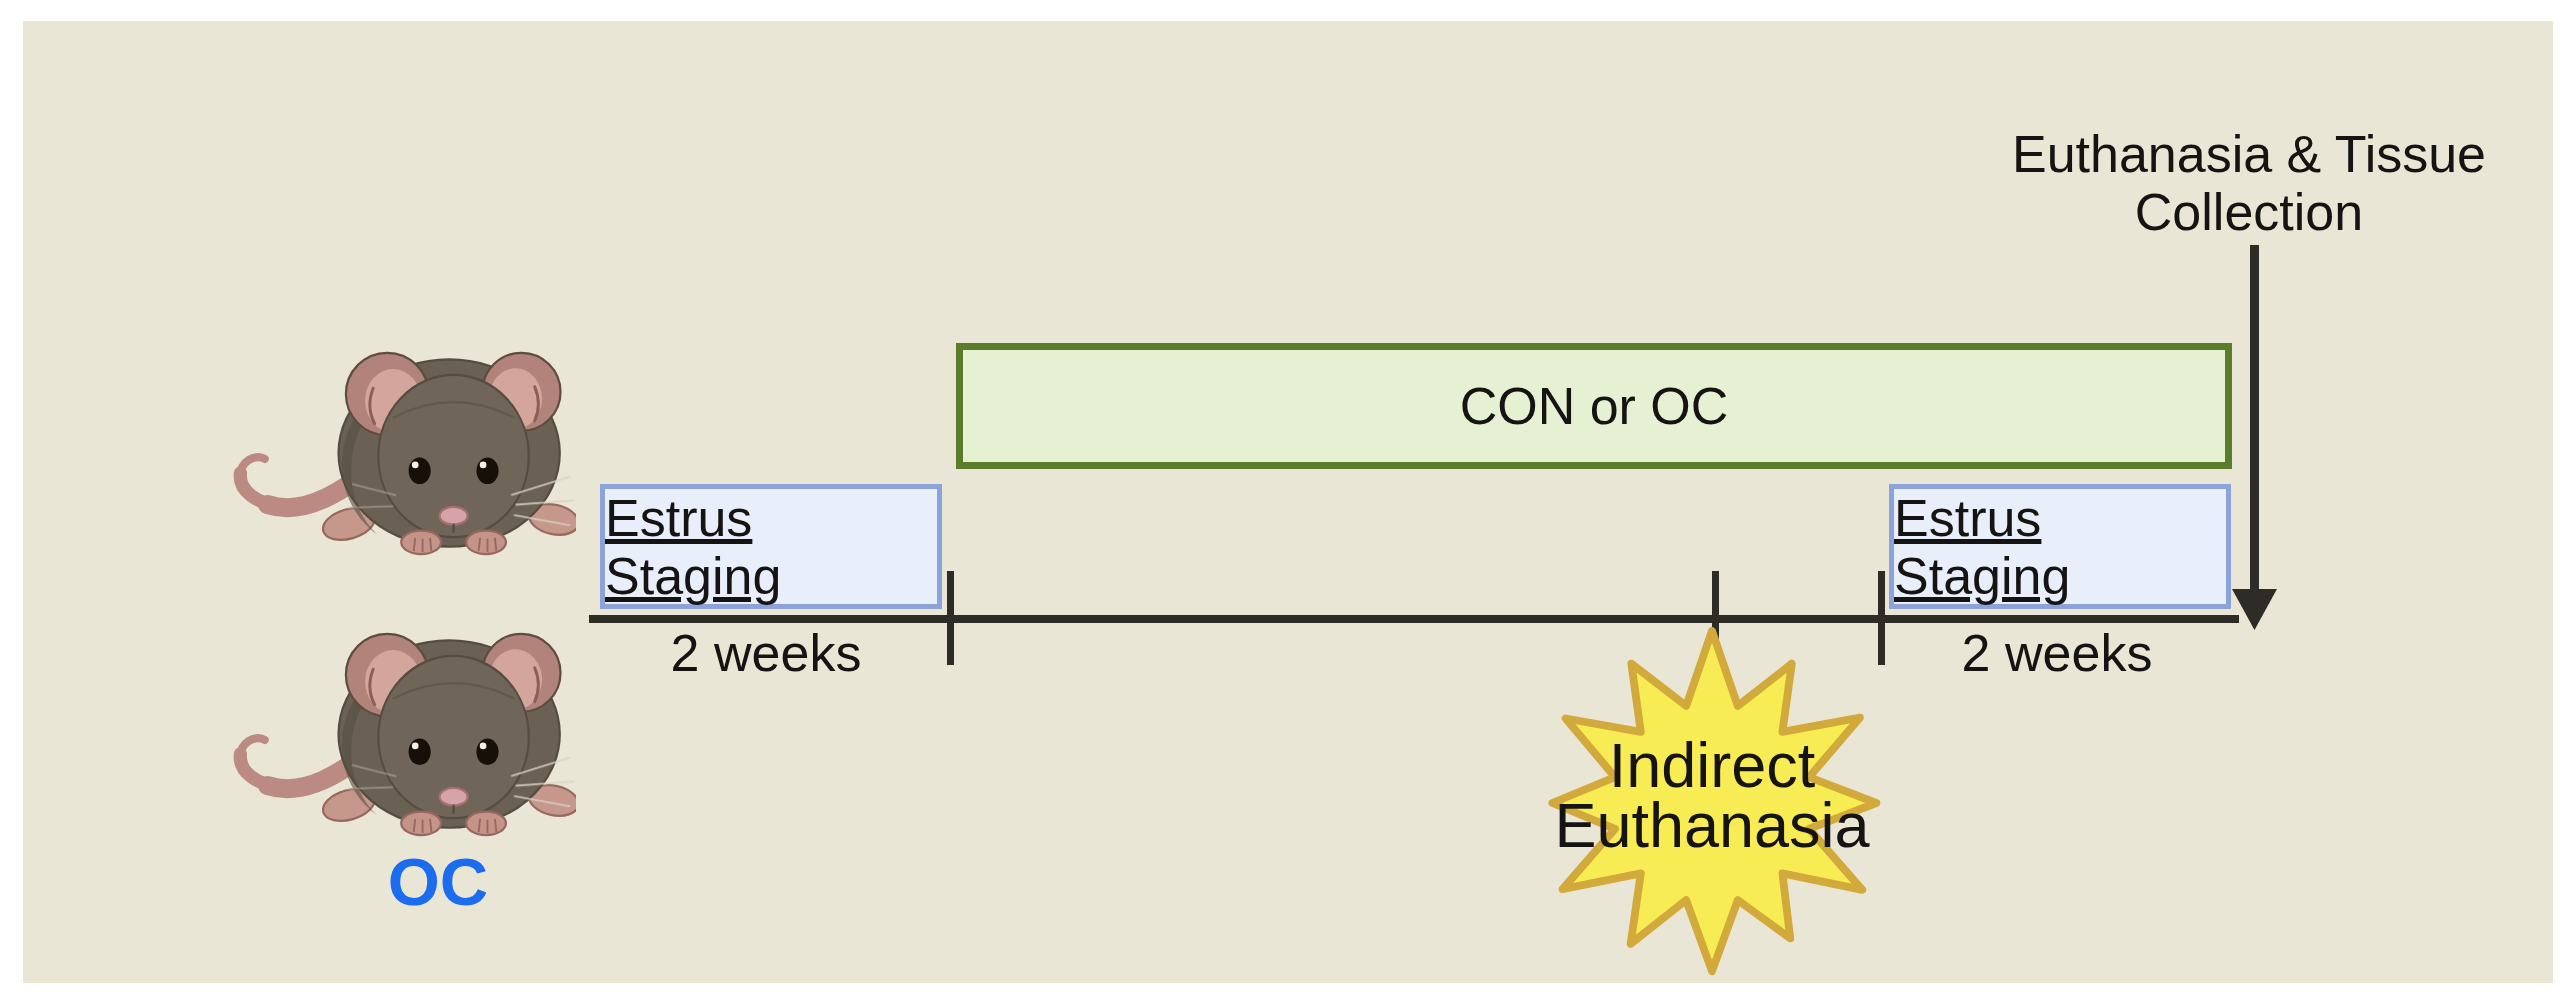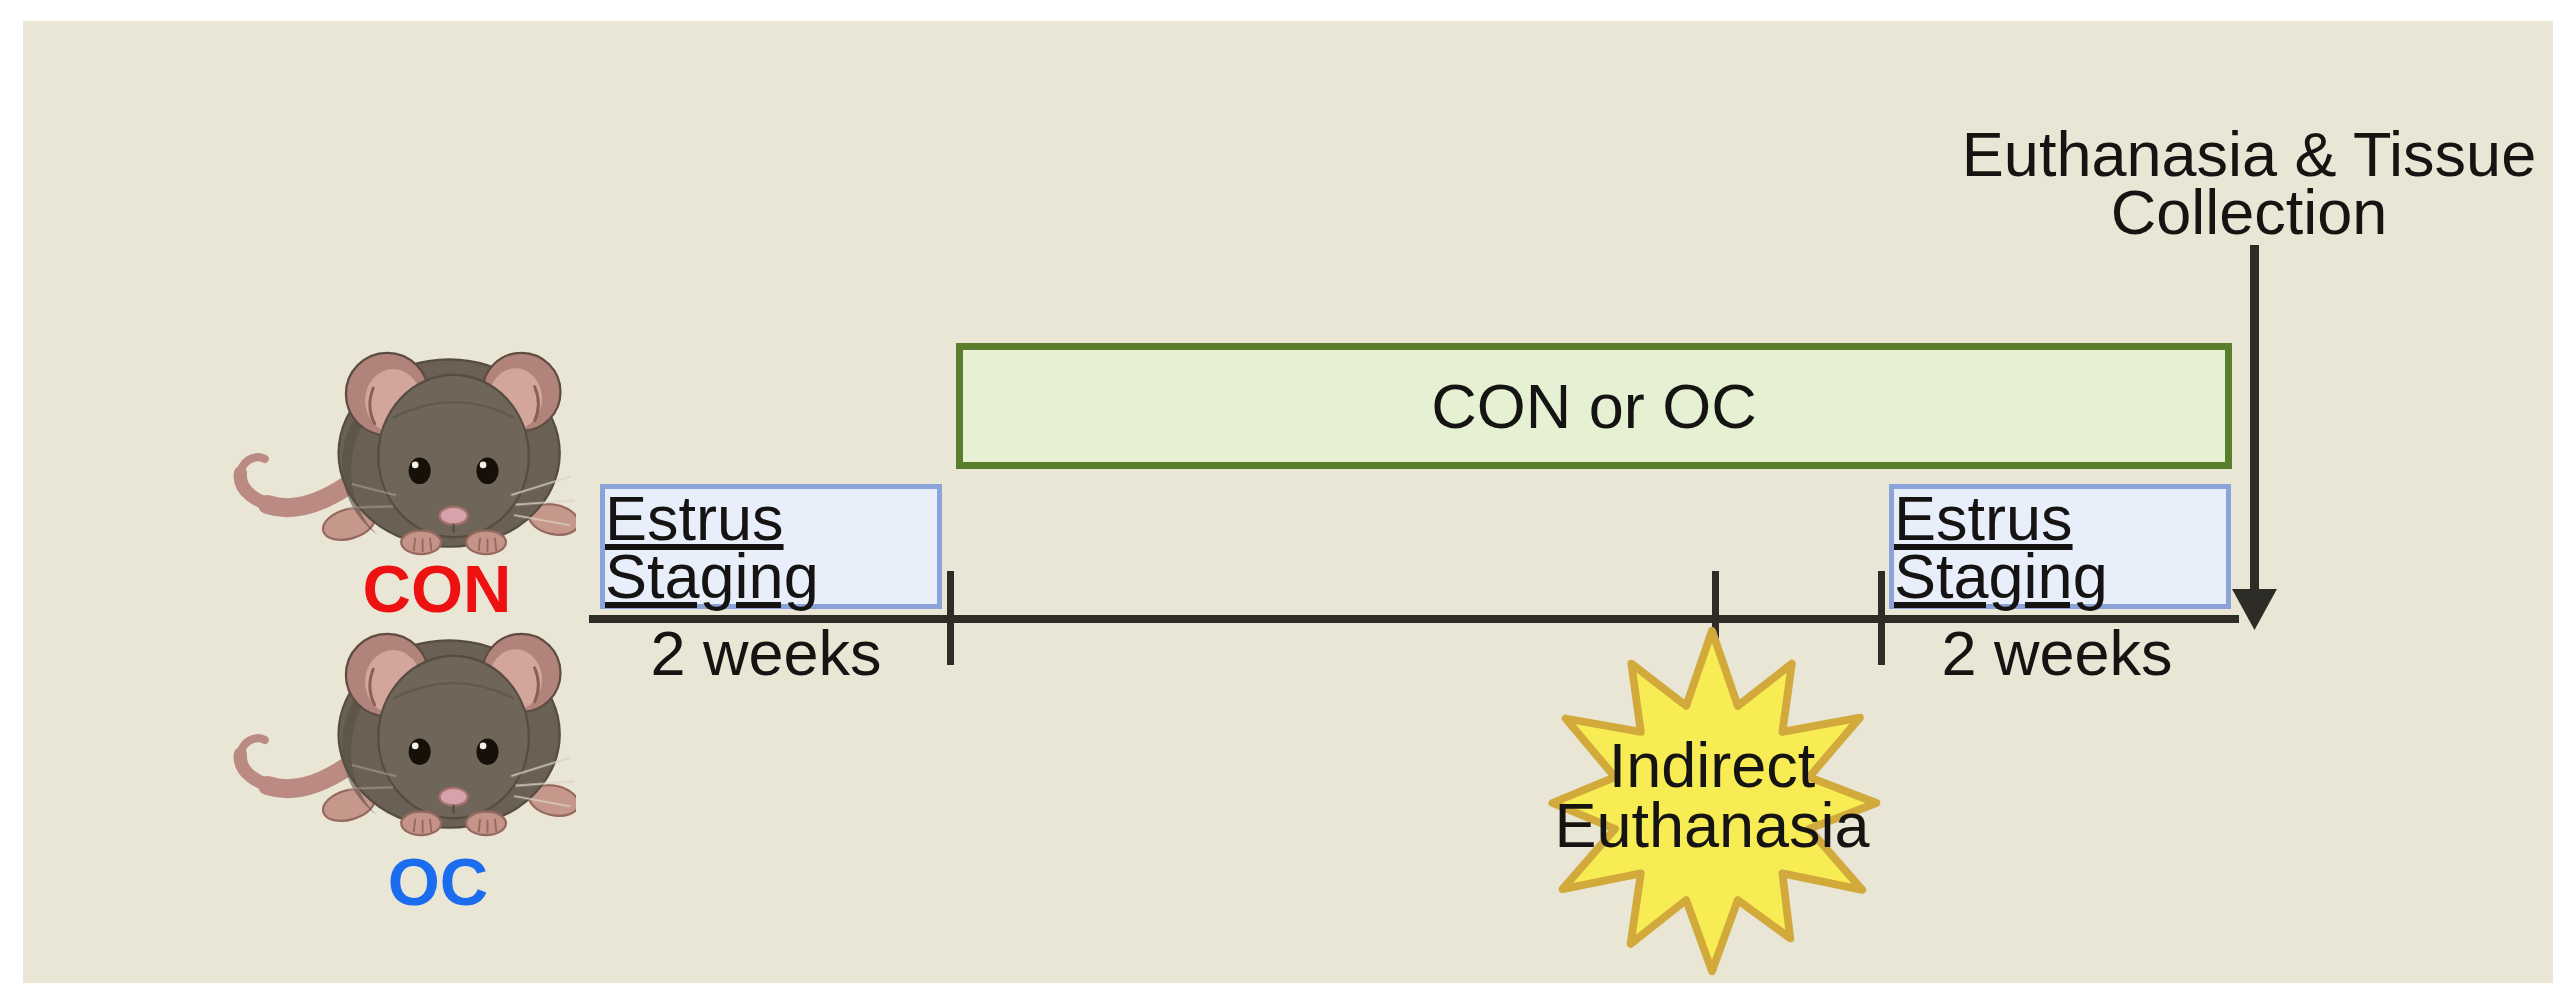--- a/index.html
+++ b/index.html
@@ -2,21 +2,21 @@
 <html style="--panel-bg: #e9e6d5; --timeline-color: #2e2c27; --treatment-fill: #e6f0d3; --treatment-border: #5a7d2b; --estrus-fill: #e9eefb; --estrus-border: #8ba3d8; --star-fill: #f8ec55; --star-border: #d2a93b; --con-red: #ee1111; --oc-blue: #1c6cf0;font-size:12.5px"><head>
 <meta charset="utf-8">
 <style>
   html,body{margin:0;padding:0;background:#ffffff;}
   #stage{position:relative;width:2576px;height:1003px;background:#ffffff;overflow:hidden;
          font-family:"Liberation Sans","DejaVu Sans",sans-serif;color:#151412;}
   #panel{position:absolute;left:23px;top:21px;width:2530px;height:962px;
          background:var(--panel-bg,#e9e6d5);}
   .abs{position:absolute;}
   .ctr{transform:translateX(-50%);text-align:center;white-space:nowrap;}
-  .lbl{font-size:63px;line-height:58px;color:#151412;}
+  .lbl{font-size:52px;line-height:58px;color:#151412;}
   .group-lbl{font-size:67px;font-weight:700;line-height:71px;}
   .box-estrus{background:var(--estrus-fill,#e9eefb);border:5.5px solid var(--estrus-border,#8ba3d8);
               box-sizing:border-box;display:flex;flex-direction:column;align-items:flex-start;justify-content:center;text-decoration:underline;}
   .box-treatment{background:var(--treatment-fill,#e6f0d3);border:7px solid var(--treatment-border,#5a7d2b);
               box-sizing:border-box;display:flex;align-items:center;justify-content:center;}
   .tl{background:var(--timeline-color,#2e2c27);}
   .star-text{font-size:63px;line-height:60px;}
 </style>
 </head>
 <body>
@@ -67,21 +67,20 @@
         <ellipse cx="270" cy="289" rx="27" ry="16" fill="#c49488" stroke="#96685f" stroke-width="3"></ellipse>
         <ellipse cx="358" cy="289" rx="27" ry="16" fill="#c49488" stroke="#96685f" stroke-width="3"></ellipse>
         <path d="M262 283 l -2 18 M272 284 l 0 18 M282 283 l 2 18 M350 283 l -2 18 M360 284 l 0 18 M370 283 l 2 18" stroke="#96685f" stroke-width="2.5" fill="none"></path>
       </g>
     </defs>
   </svg>
 
   <svg class="abs" style="left:222px;top:329px" width="354" height="229" viewBox="0 0 480 310">
     <use href="#mouse-art"></use>
   </svg>
-  <div class="abs ctr group-lbl" style="left:437px;top:553px;color:var(--con-red,#ee1111)">CON</div>
 
   <svg class="abs" style="left:222px;top:610px" width="354" height="229" viewBox="0 0 480 310">
     <use href="#mouse-art"></use>
   </svg>
   <div class="abs ctr group-lbl" style="left:438px;top:846px;color:var(--oc-blue,#1c6cf0)">OC</div>
 
 
   <div class="abs box-treatment" style="left:956px;top:343px;width:1276px;height:126px">
     <span class="lbl">CON or OC</span>
   </div>

